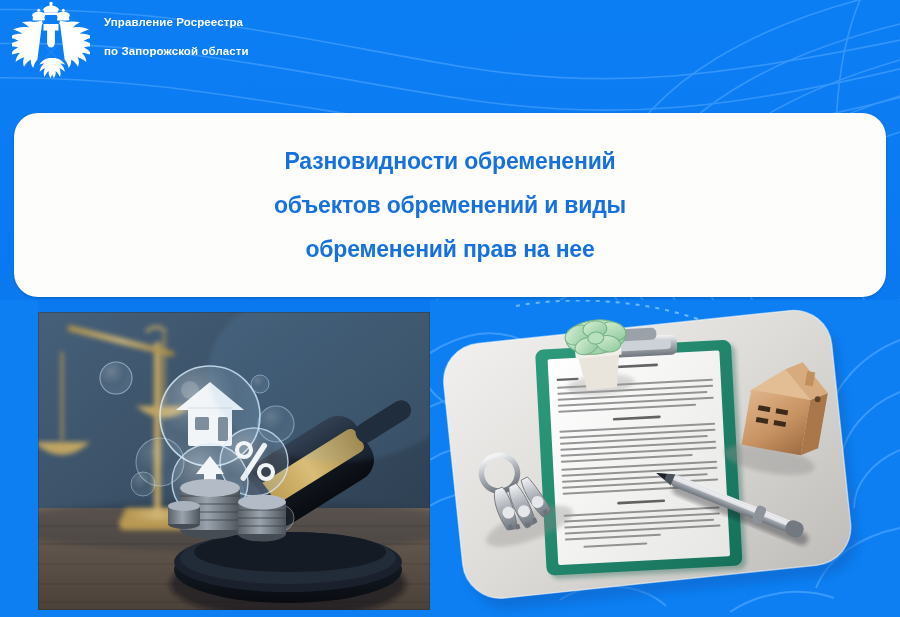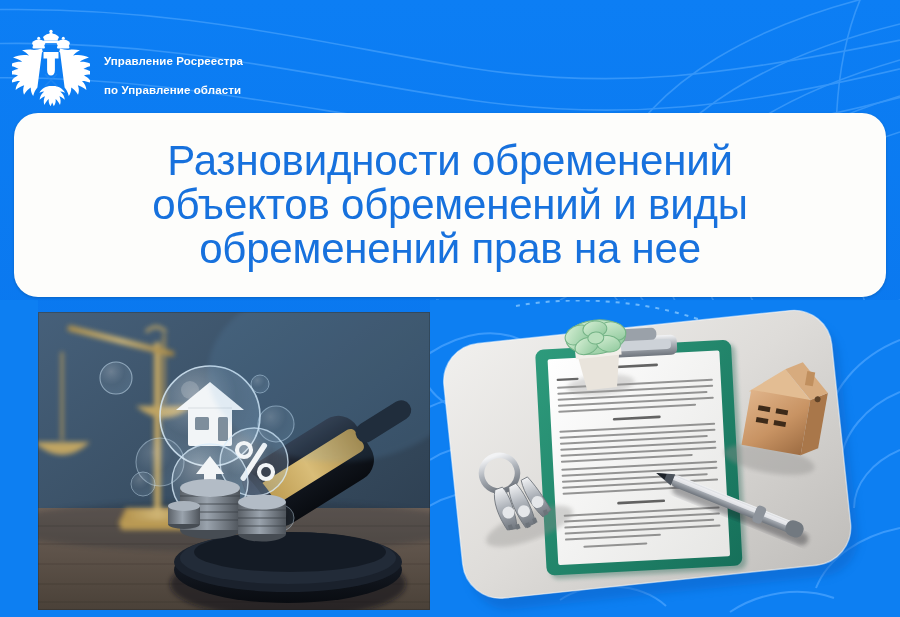--- a/index.html
+++ b/index.html
@@ -24,21 +24,21 @@
   .bg-contours{
     position:absolute;inset:0;
     opacity:.55;
     pointer-events:none;
   }
   .bg-contours svg{display:block;width:100%;height:100%;}
 
   
   .header{
     position:absolute;left:0;top:0;width:100%;height:112px;
-    display:flex;align-items:flex-end;gap:14px;padding-left:12px;
+    display:flex;align-items:flex-start;gap:14px;padding-left:12px;
     z-index:5;
   }
   .emblem{width:78px;height:84px;flex:none;position:relative;}
   .emblem svg{display:block;width:100%;height:100%;}
   .org-name{
     color:#ffffff;
     font-size:11.5px;
     line-height:14.5px;
     font-weight:700;
     letter-spacing:.1px;
@@ -54,22 +54,22 @@
     width:872px;height:184px;
     background:#fdfdfb;
     border-radius:24px;
     box-shadow:0 1px 3px rgba(0,0,0,.18);
     display:flex;align-items:center;justify-content:center;
     flex-direction:column;
     z-index:6;
   }
   .title-text{
     color:#1771dd;
-    font-weight:400;
-    font-size:42px;
+    font-weight:700;
+    font-size:23px;
     line-height:44px;
     text-align:center;
     letter-spacing:-.2px;
     width:100%;
     padding:0 18px;
   }
   .title-line{display:block;white-space:nowrap;}
 
   
   .photo{
@@ -162,21 +162,21 @@
 
           <path d="M39 58 c-5 0 -9.4 2.6 -11.6 6.8 1.8-.8 3.4-1.2 4.8-1.2 -2.6 2 -4.2 4.8 -4.6 8.2 2-1.8 3.8-3 5.4-3.6 -1.4 2.8 -1.6 5.8 -.6 8.8 1.4-2.8 2.8-4.8 4.4-6 -.4 2.6 .2 5 1.8 7.2 .6-1.4 1.1-2.6 1.6-3.6 .5 1 1 2.2 1.6 3.6 1.6-2.2 2.2-4.6 1.8-7.2 1.6 1.2 3 3.2 4.4 6 1-3 .8-6 -.6-8.8 1.6 .6 3.4 1.8 5.4 3.6 -.4-3.4 -2-6.2 -4.6-8.2 1.4 0 3 .4 4.8 1.2 -2.2-4.2 -6.6-6.8 -11.6-6.8z"></path>
         </g>
         <g stroke="#2b8df0" stroke-width="1.5" opacity=".55" fill="none">
           <path d="M33 46 l12 12 M45 46 l-12 12"></path>
         </g>
       </svg>
     </div>
     <div class="org-name">
       <span class="org-line">Управление Росреестра</span>
-      <span class="org-line">по Управление области</span>
+      <span class="org-line">по Запорожской области</span>
     </div>
   </div>
 
   <div class="title-card">
     <div class="title-text">
       <span class="title-line">Разновидности обременений</span>
       <span class="title-line">объектов обременений и виды</span>
       <span class="title-line">обременений прав на нее</span>
     </div>
   </div>

